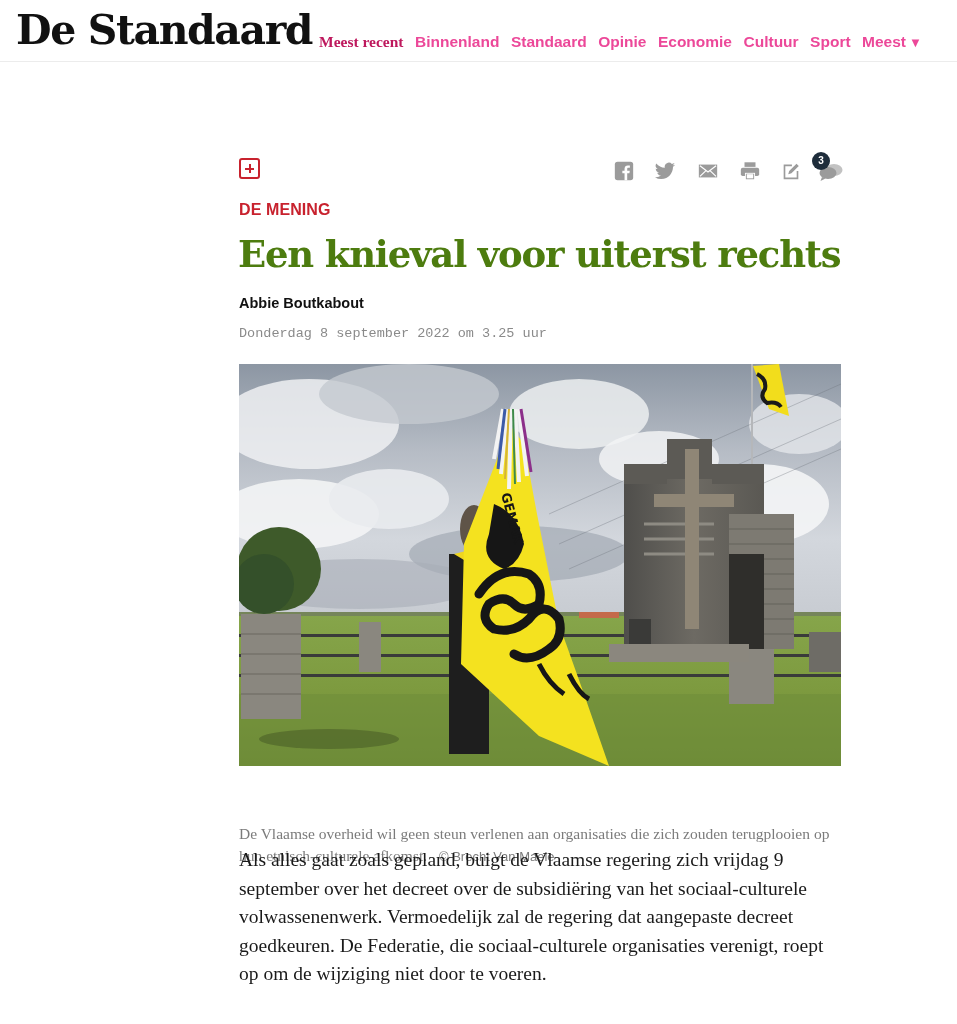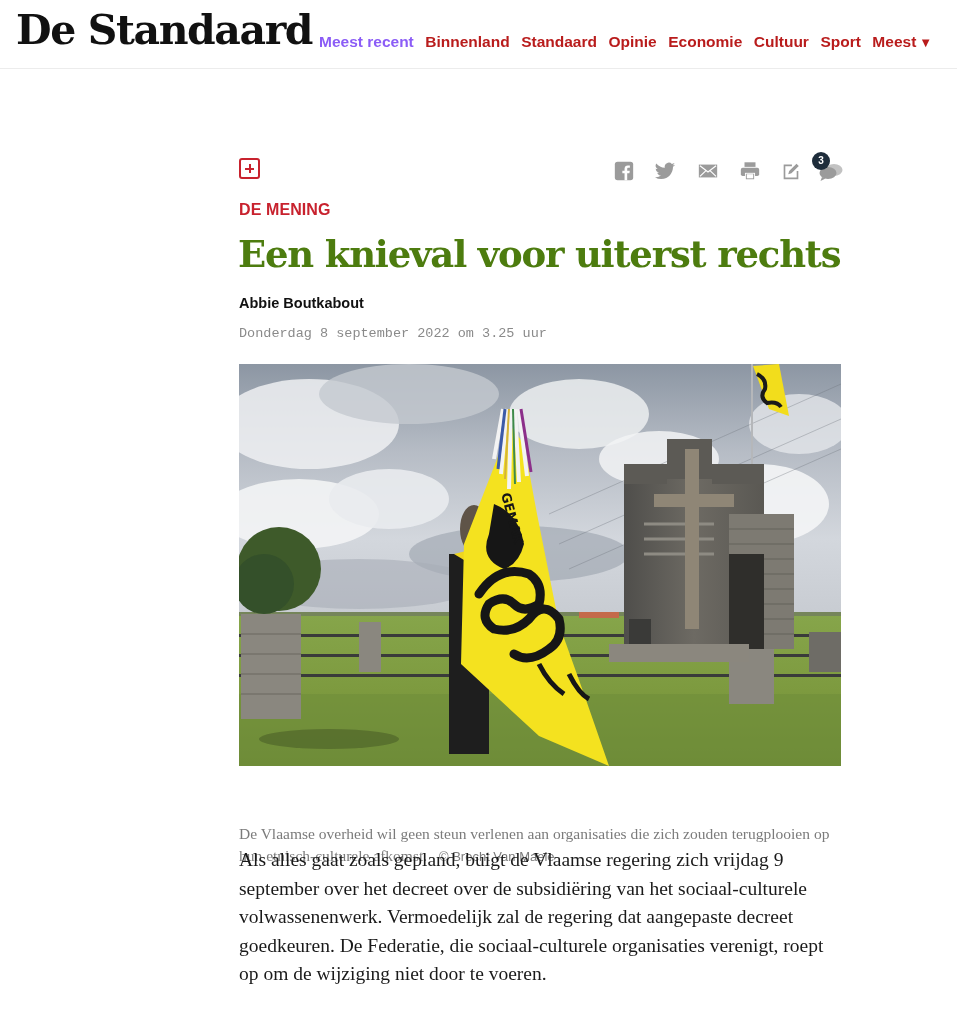--- a/index.html
+++ b/index.html
@@ -1,24 +1,24 @@
 <!DOCTYPE html>
 <html><head>
   <meta charset="utf-8">
   <style>
     * { box-sizing: border-box; margin: 0; padding: 0; }
     html, body { width: 957px; height: 1024px; background: #ffffff; overflow: hidden; }
     body { position: relative; font-family: "Liberation Sans", sans-serif; color: #111; }
 
     
-    .header { position: absolute; left: 0; top: 0; width: 957px; height: 69px; border-bottom: 1px solid #ececec; }
+    .header { position: absolute; left: 0; top: 0; width: 957px; height: 62px; border-bottom: 1px solid #ececec; }
     .logo { position: absolute; left: 16px; top: 4px; font-family: "DejaVu Serif", serif; font-weight: bold; font-size: 41px; letter-spacing: -1.4px; color: #111; line-height: 52px; white-space: nowrap; cursor: pointer; }
     .nav { position: absolute; left: 319px; top: 31px; display: flex; align-items: center; height: 22px; }
-    .nav-item { font-family: "Liberation Sans", sans-serif; font-weight: bold; font-size: 15.5px; color: #b91c1c; margin-right: 11.5px; white-space: nowrap; cursor: pointer; line-height: 22px; }
-    .nav-item.active { color: #8b5cf6; }
+    .nav-item { font-family: "Liberation Sans", sans-serif; font-weight: bold; font-size: 15.5px; color: #ec4899; margin-right: 11.5px; white-space: nowrap; cursor: pointer; line-height: 22px; }
+    .nav-item.active { color: #be185d; font-family: Liberation Serif, serif; }
     .nav-item .caret { font-size: 13px; margin-left: 3px; }
 
     
     .add-btn { position: absolute; left: 239px; top: 158px; width: 21px; height: 21px; border: 2px solid #c8222e; border-radius: 3px; cursor: pointer; }
     .add-btn::before, .add-btn::after { content: ""; position: absolute; background: #c8222e; }
     .add-btn::before { left: 4px; top: 7.5px; width: 9px; height: 2px; }
     .add-btn::after { left: 7.5px; top: 4px; width: 2px; height: 9px; }
     .share-icon { position: absolute; top: 0; width: 24px; height: 22px; cursor: pointer; }
     .share-icon svg { width: 100%; height: 100%; display: block; }
     .comment-badge { position: absolute; left: 812px; top: 152px; width: 18px; height: 18px; border-radius: 50%; background: #1e2d3b; color: #fff; font-size: 10px; font-weight: bold; text-align: center; line-height: 18px; font-family: "Liberation Sans", sans-serif; z-index: 2; }

